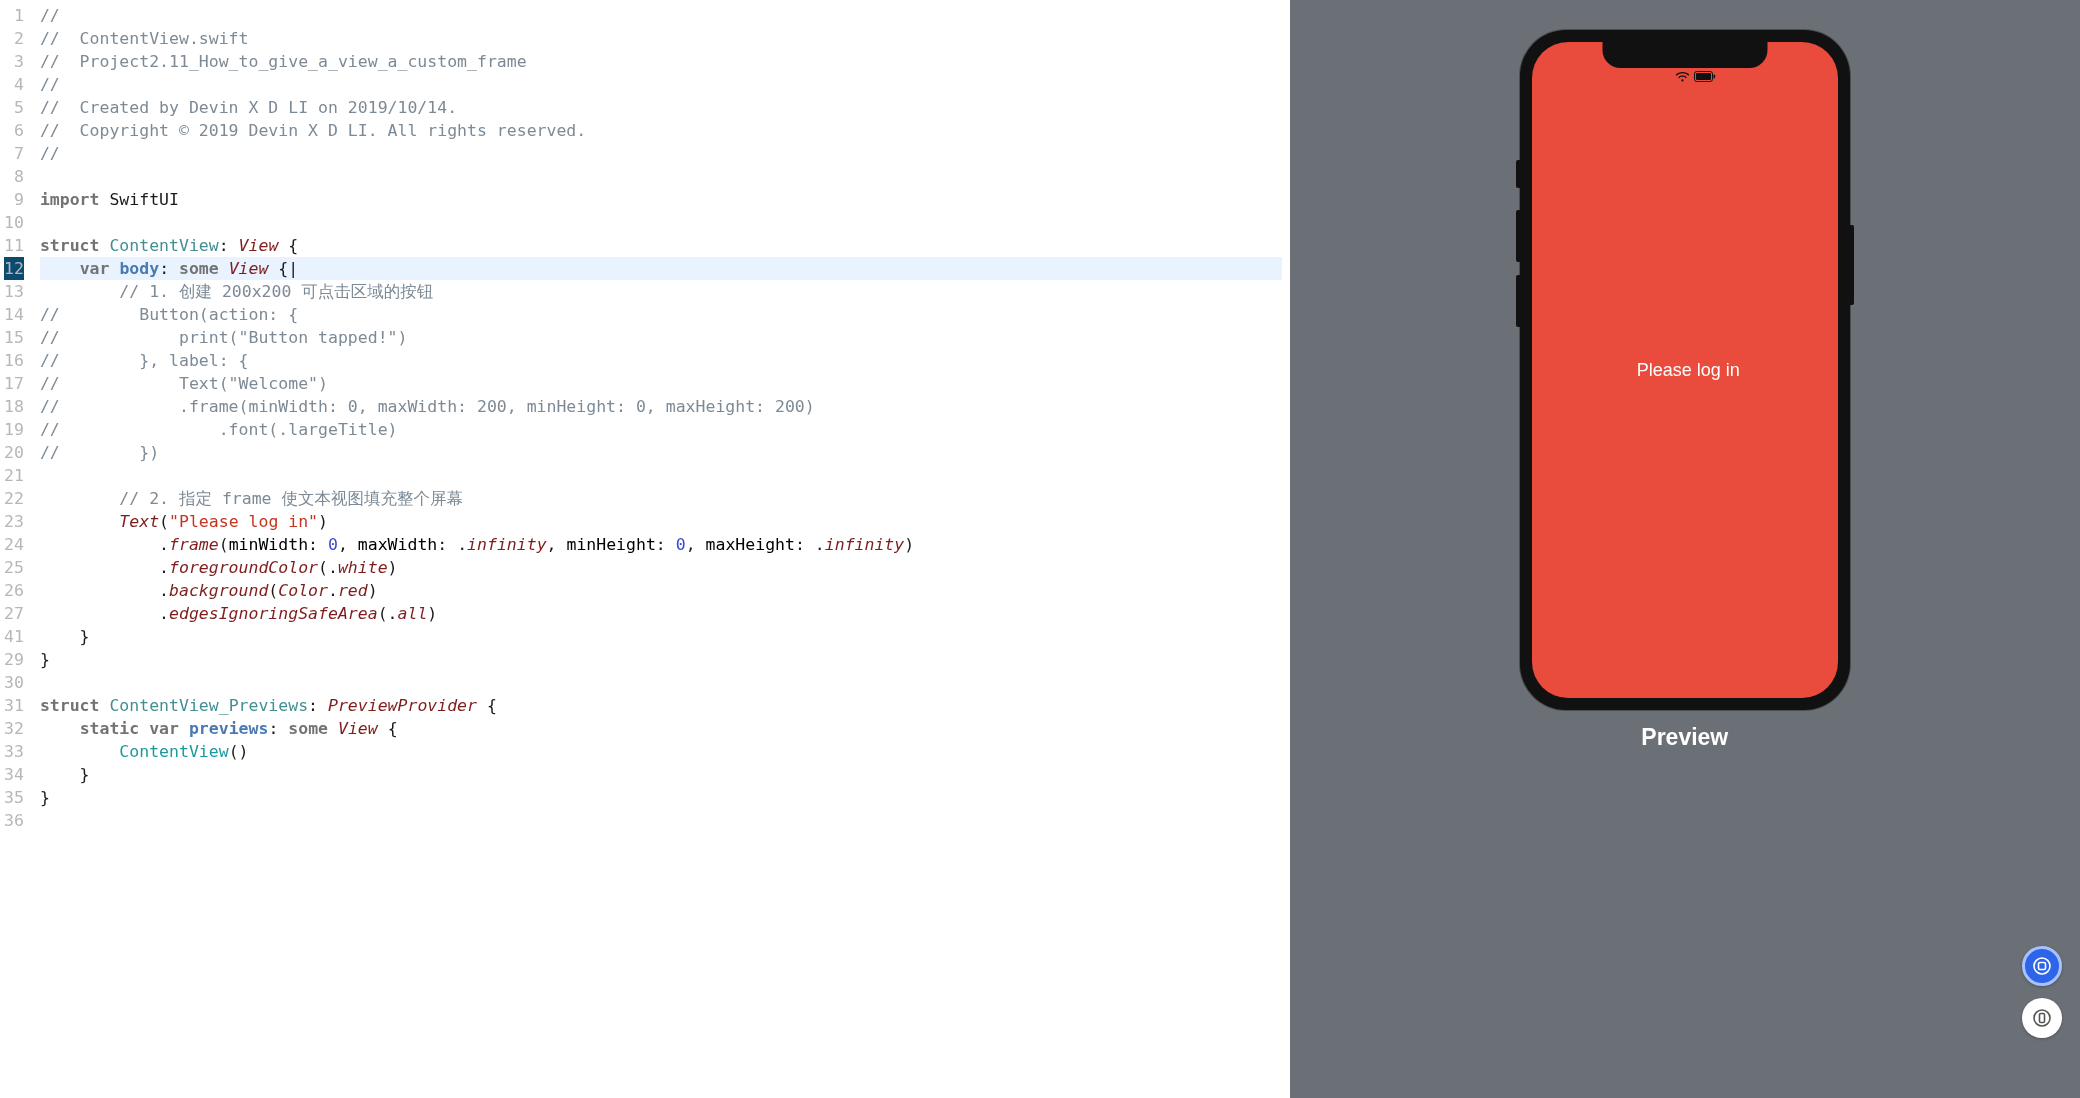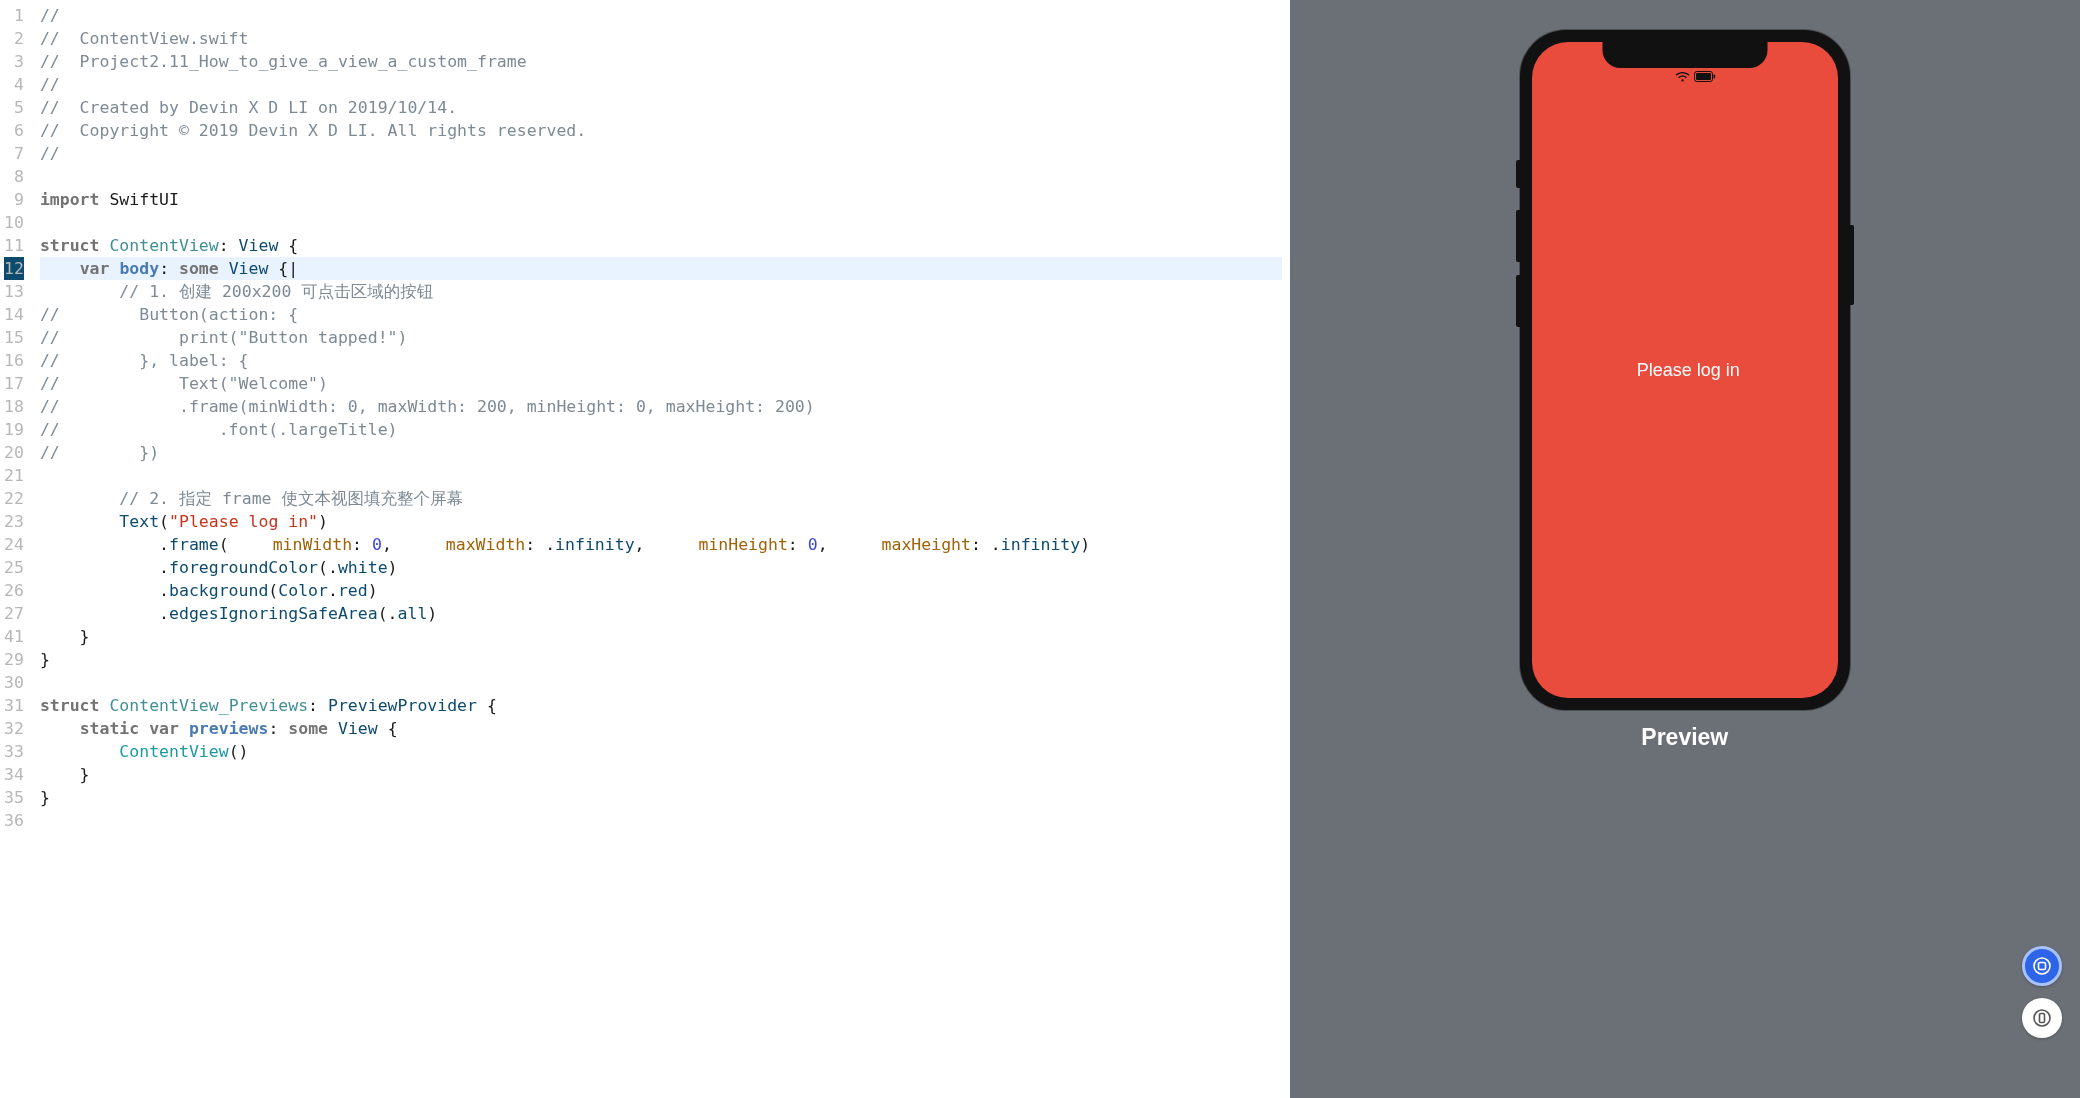--- a/index.html
+++ b/index.html
@@ -32,22 +32,22 @@
   .line { height: 23px; display: block; }
   .line.current { background: #e9f2ff; }
   .gutter .line.current { background: #0c4a6e; }
 
   .tok-comment { color: #7d8a95; }
   .tok-keyword { color: #737373; font-weight: 600; }
   .tok-type    { color: #4a7ab3; font-weight: bold; }
   .tok-ident   { color: #1a9aa0; }
   .tok-string  { color: #c4341f; }
   .tok-number  { color: #3948d4; }
-  .tok-member  { color: #a16207; margin-left: 44px; }
-  .tok-purple  { color: #0c4a6e; }
+  .tok-member  { color: #000000; }
+  .tok-purple  { color: #7f1d1d; font-style: italic; }
   .tok-black   { color: #1a1a1a; }
   .tok-declvar { color: #418f94; }
 
   .preview-pane {
     flex: 1 1 auto;
     background: #6b7076;
     position: relative;
     display: flex;
     flex-direction: column;
     align-items: center;

